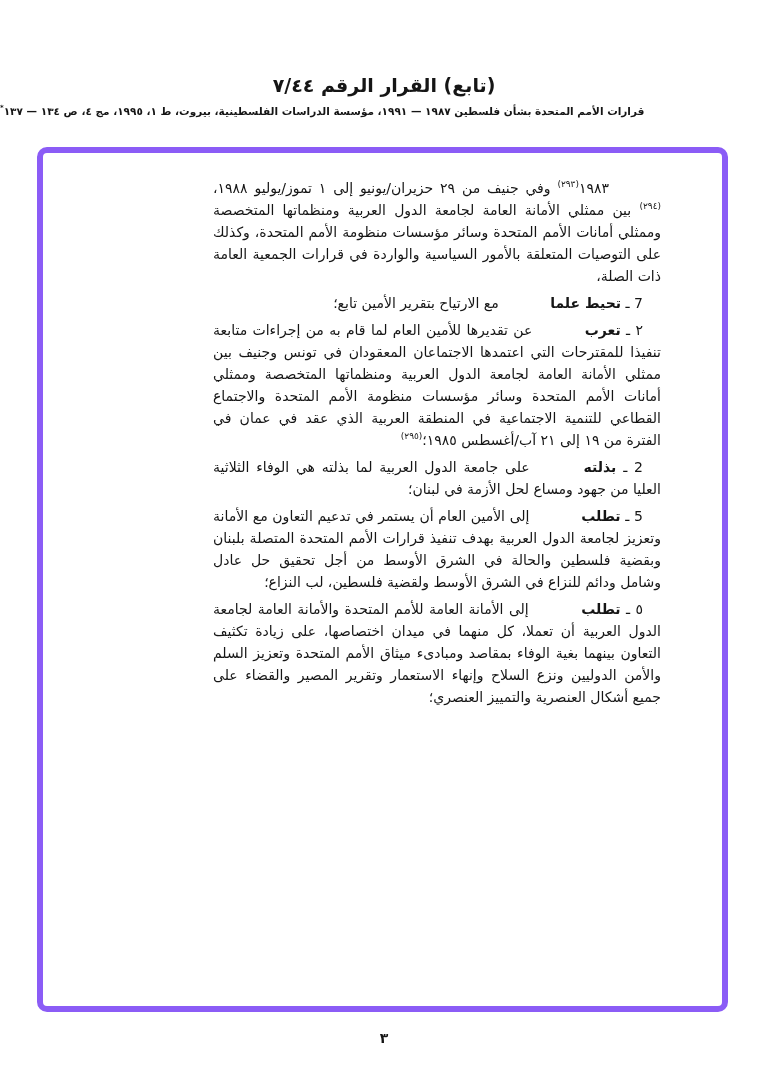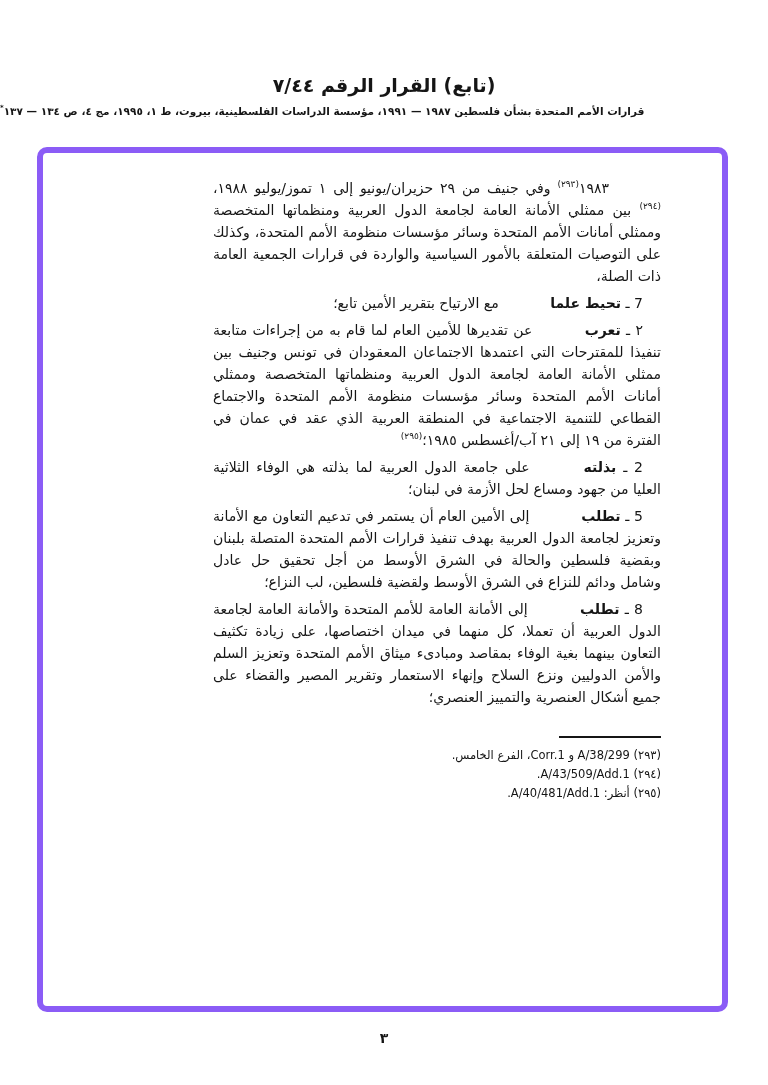--- a/index.html
+++ b/index.html
@@ -62,25 +62,19 @@
     <p class="intro"><span>١٩٨٣</span><sup>(٢٩٣)</sup><span> وفي جنيف من ٢٩ حزيران/يونيو إلى ١ تموز/يوليو ١٩٨٨،</span><sup>(٢٩٤)</sup><span> بين ممثلي الأمانة العامة لجامعة الدول العربية ومنظماتها المتخصصة وممثلي أمانات الأمم المتحدة وسائر مؤسسات منظومة الأمم المتحدة، وكذلك على التوصيات المتعلقة بالأمور السياسية والواردة في قرارات الجمعية العامة ذات الصلة،</span></p>
 
     <p class="clause"><span>7 ـ </span><b>تحيط علما</b><span> مع الارتياح بتقرير الأمين تابع؛</span><sup></sup></p>
 
     <p class="clause"><span>٢ ـ </span><b>تعرب</b><span> عن تقديرها للأمين العام لما قام به من إجراءات متابعة تنفيذا للمقترحات التي اعتمدها الاجتماعان المعقودان في تونس وجنيف بين ممثلي الأمانة العامة لجامعة الدول العربية ومنظماتها المتخصصة وممثلي أمانات الأمم المتحدة وسائر مؤسسات منظومة الأمم المتحدة والاجتماع القطاعي للتنمية الاجتماعية في المنطقة العربية الذي عقد في عمان في الفترة من ١٩ إلى ٢١ آب/أغسطس ١٩٨٥؛</span><sup>(٢٩٥)</sup></p>
 
     <p class="clause"><span>2 ـ </span><b>بذلته</b><span> على جامعة الدول العربية لما بذلته هي الوفاء الثلاثية العليا من جهود ومساع لحل الأزمة في لبنان؛</span><sup></sup></p>
 
     <p class="clause"><span>5 ـ </span><b>تطلب</b><span> إلى الأمين العام أن يستمر في تدعيم التعاون مع الأمانة وتعزيز لجامعة الدول العربية بهدف تنفيذ قرارات الأمم المتحدة المتصلة بلبنان وبقضية فلسطين والحالة في الشرق الأوسط من أجل تحقيق حل عادل وشامل ودائم للنزاع في الشرق الأوسط ولقضية فلسطين، لب النزاع؛</span><sup></sup></p>
 
-    <p class="clause"><span>8 ـ </span><b>تطلب</b><span> إلى الأمانة العامة للأمم المتحدة والأمانة العامة لجامعة الدول العربية أن تعملا، كل منهما في ميدان اختصاصها، على زيادة تكثيف التعاون بينهما بغية الوفاء بمقاصد ومبادىء ميثاق الأمم المتحدة وتعزيز السلم والأمن الدوليين ونزع السلاح وإنهاء الاستعمار وتقرير المصير والقضاء على جميع أشكال العنصرية والتمييز العنصري؛</span><sup></sup></p>
+    <p class="clause"><span>٥ ـ </span><b>تطلب</b><span> إلى الأمانة العامة للأمم المتحدة والأمانة العامة لجامعة الدول العربية أن تعملا، كل منهما في ميدان اختصاصها، على زيادة تكثيف التعاون بينهما بغية الوفاء بمقاصد ومبادىء ميثاق الأمم المتحدة وتعزيز السلم والأمن الدوليين ونزع السلاح وإنهاء الاستعمار وتقرير المصير والقضاء على جميع أشكال العنصرية والتمييز العنصري؛</span><sup></sup></p>
 
-    <div class="footnotes">
-      <div class="fn-rule"></div>
-      <div class="fn-line">(٢٩٣) A/38/299 و Corr.1، الفرع الخامس.</div>
-      <div class="fn-line">(٢٩٤) A/43/509/Add.1.</div>
-      <div class="fn-line">(٢٩٥) أنظر: A/40/481/Add.1.</div>
-    </div>
 
   </div>
 </div>
 
 <div class="page-num">٣</div>
 
 </body></html>

